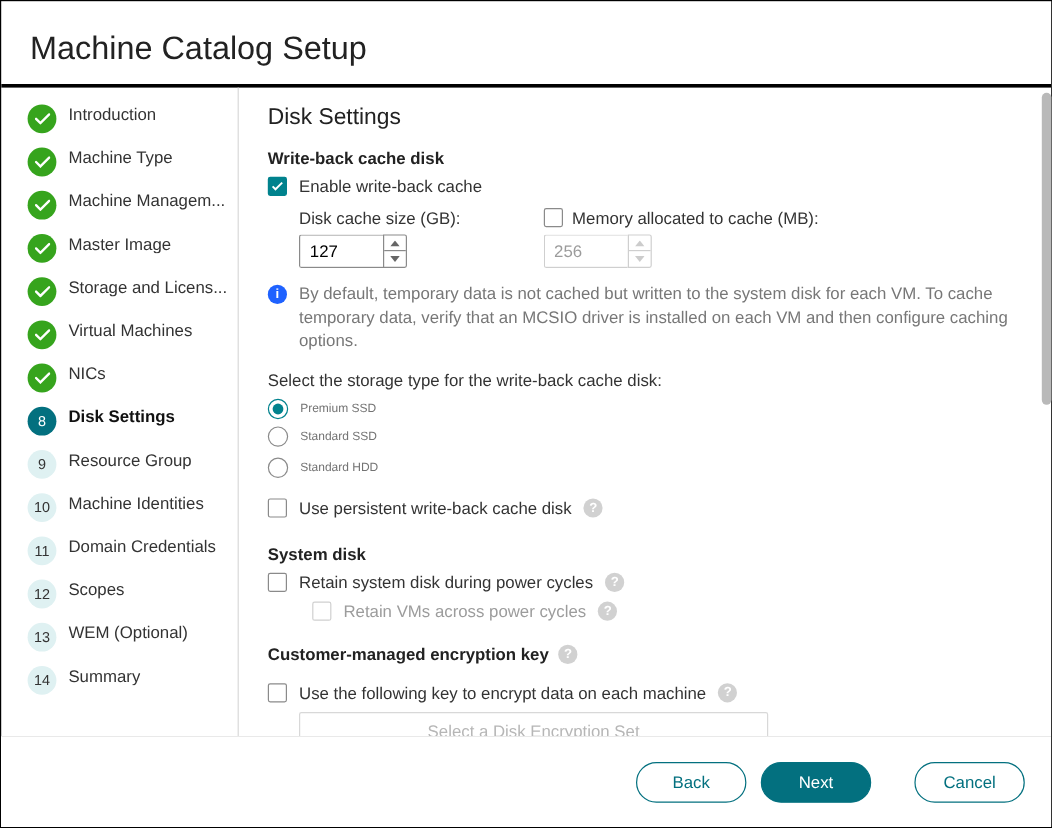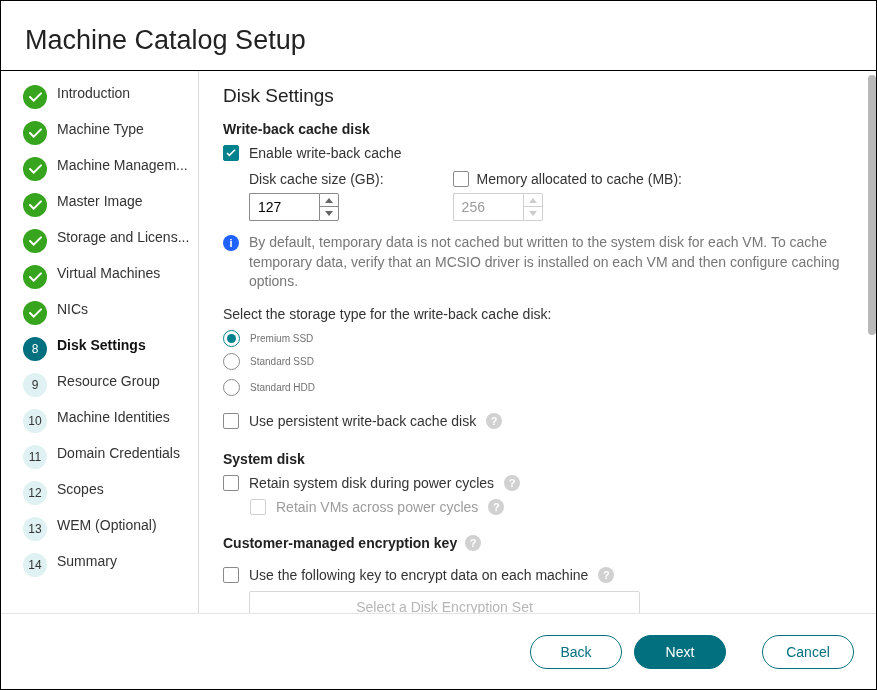--- a/index.html
+++ b/index.html
@@ -10,21 +10,21 @@
     color: #333333;
     background: #ffffff;
     width: 877px;
     height: 690px;
     border: 1px solid #000;
     position: relative;
     overflow: hidden;
   }
   .header {
     padding: 24px 24px 14px 24px;
-    border-bottom: 1px solid #000000;
+    border-bottom: 3px solid #000000;
   }
   .header h1 {
     font-size: 27px;
     font-weight: 400;
     color: #222;
   }
   .content-wrap {
     display: flex;
     height: calc(100% - 128px);
   }
@@ -92,21 +92,21 @@
     color: #222;
     margin-top: 12px;
     margin-bottom: 8px;
   }
   .checkbox-row {
     display: flex;
     align-items: center;
     gap: 10px;
     margin: 8px 0;
   }
-  .checkbox-row.indent { margin-left: 27px; }
+  .checkbox-row.indent { margin-left: 37px; }
   .cbx {
     width: 16px; height: 16px;
     border: 1px solid #8a8a8a;
     border-radius: 2px;
     display: flex;
     align-items: center;
     justify-content: center;
     cursor: pointer;
     flex-shrink: 0;
     background: #fff;

